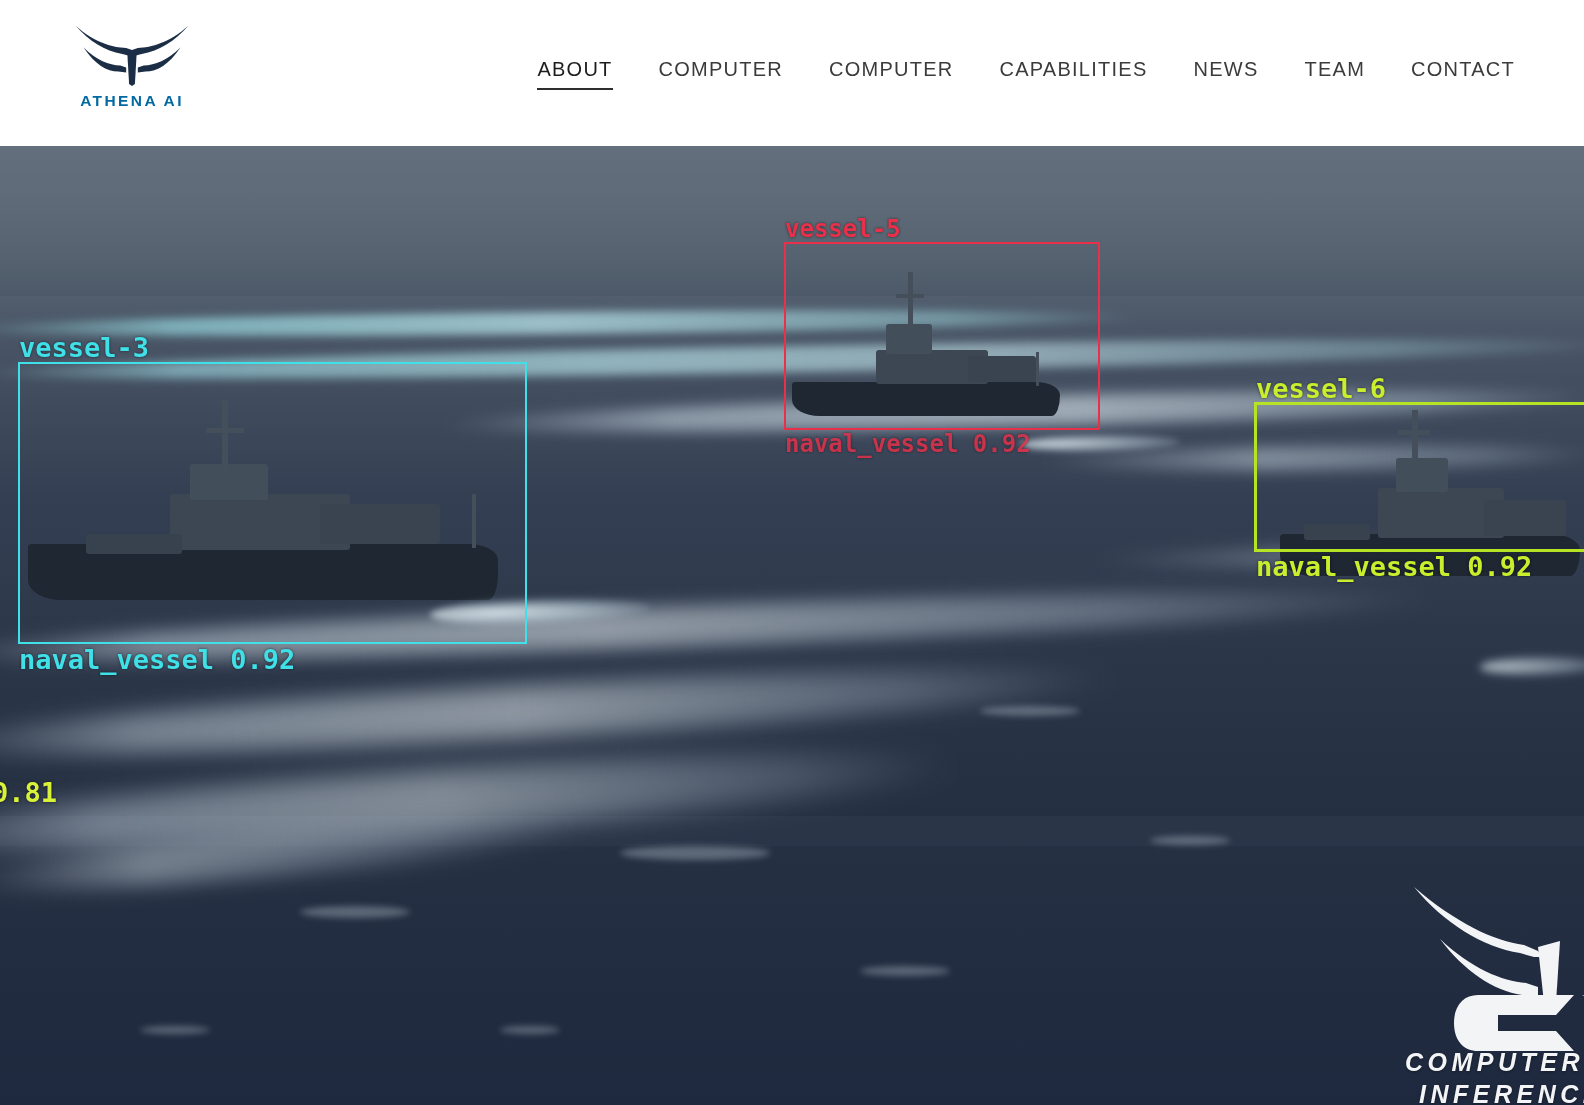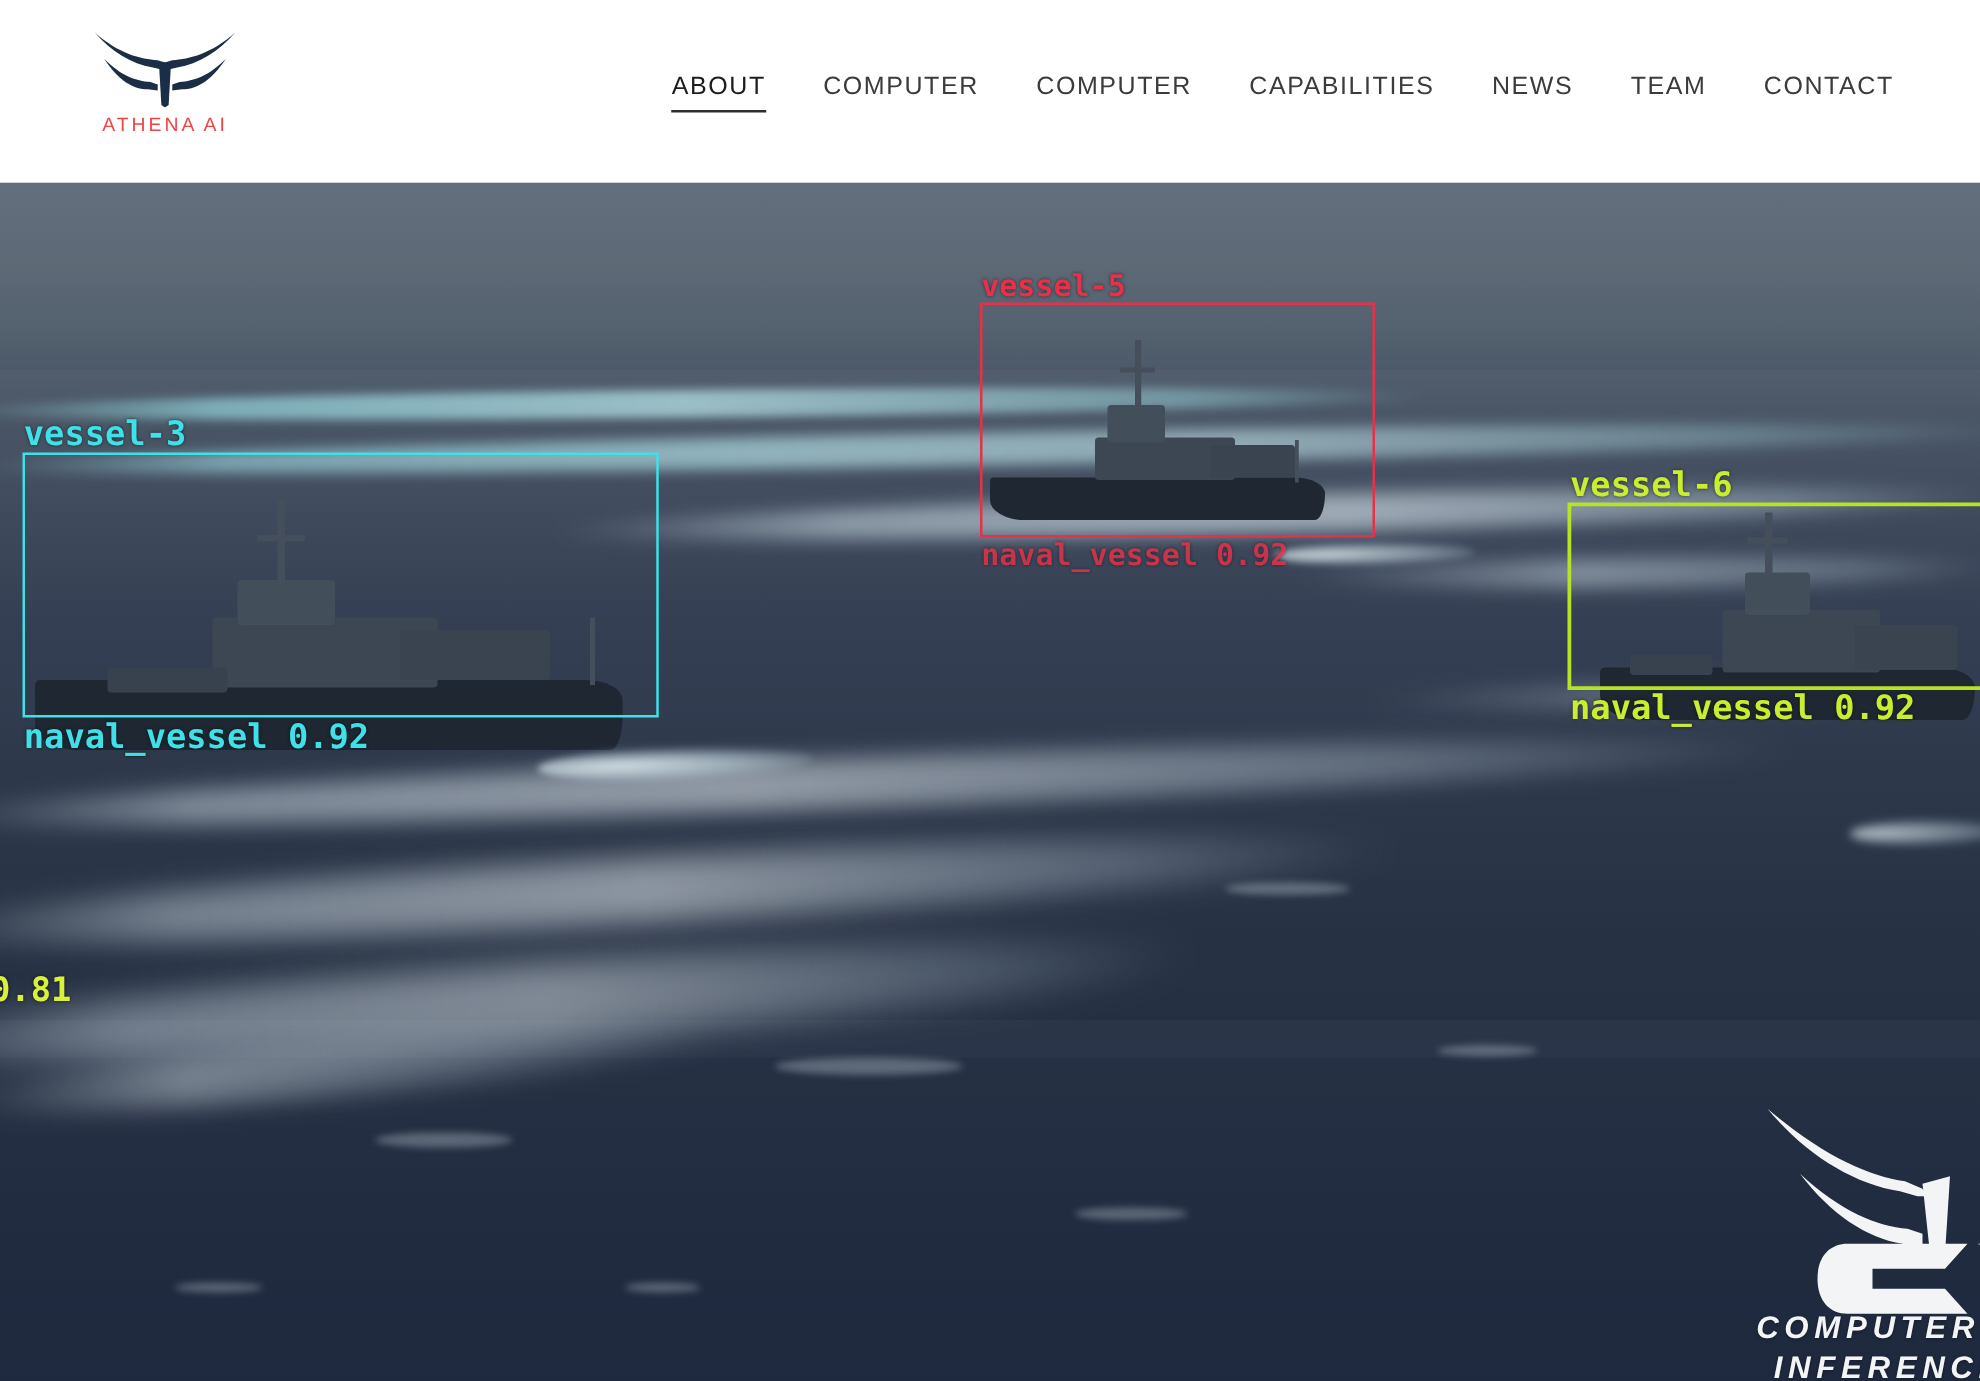--- a/index.html
+++ b/index.html
@@ -19,21 +19,21 @@
     z-index:50;
   }
   .brand{
     position:absolute; left:52px; top:18px;
     width:160px; text-align:center;
   }
   .brand-mark{ width:118px; height:68px; margin:0 auto; display:block; }
   .brand-word{
     margin-top:6px;
     font-size:15.5px; letter-spacing:2.4px;
-    color:#ef4444; font-weight:400; white-space:nowrap;
+    color:#0369a1; font-weight:700; white-space:nowrap;
   }
 
   .main-nav{
     position:absolute; right:46px; top:58px;
     display:flex; align-items:flex-start; gap:0px;
   }
   .nav-item{
     position:relative;
     font-size:20px; letter-spacing:1.25px;
     color:#3b3b3b; font-weight:400;
@@ -299,21 +299,21 @@
     <div class="hull" style="left:0px;  top:120px; width:300px; height:42px;"></div>
     <div class="super" style="left:98px; top:74px;  width:126px; height:50px; background:#3c4753;"></div>
     <div class="super" style="left:116px;top:44px;  width:52px;  height:34px; background:#434e5b;"></div>
     <div class="super" style="left:204px;top:86px;  width:82px;  height:36px; background:#3a4450;"></div>
     <div class="super" style="left:24px; top:110px; width:66px;  height:16px; background:#38424e;"></div>
     <div class="mast" style="left:132px;top:-4px;  width:6px;   height:52px;"></div>
     <div class="mast" style="left:118px;top:16px;  width:32px;  height:5px;"></div>
   </div>
   <div class="wake wake-v6"></div>
 
-  <div class="det-box" style="left:18px;top:216px;width:509px;height:212px;border-width:2px;border-color:#3fe0e8;">
+  <div class="det-box" style="left:18px;top:216px;width:509px;height:282px;border-width:2px;border-color:#3fe0e8;">
     <span class="det-tag tag-top" style="color:#3fe0e8;font-size:27px;">vessel-3</span>
     <span class="det-tag tag-bot" style="color:#3fe0e8;font-size:27px;">naval_vessel 0.92</span>
   </div>
 
   <div class="det-box" style="left:784px;top:96px;width:316px;height:188px;border-width:2px;border-color:#e8304a;">
     <span class="det-tag tag-top" style="color:#e8304a;font-size:24px;">vessel-5</span>
     <span class="det-tag tag-bot" style="color:#e8304a;font-size:24px;opacity:.82;">naval_vessel 0.92</span>
   </div>
 
   <div class="det-box" style="left:1254px;top:256px;width:360px;height:150px;border-width:3px;border-color:#b6e425;">

